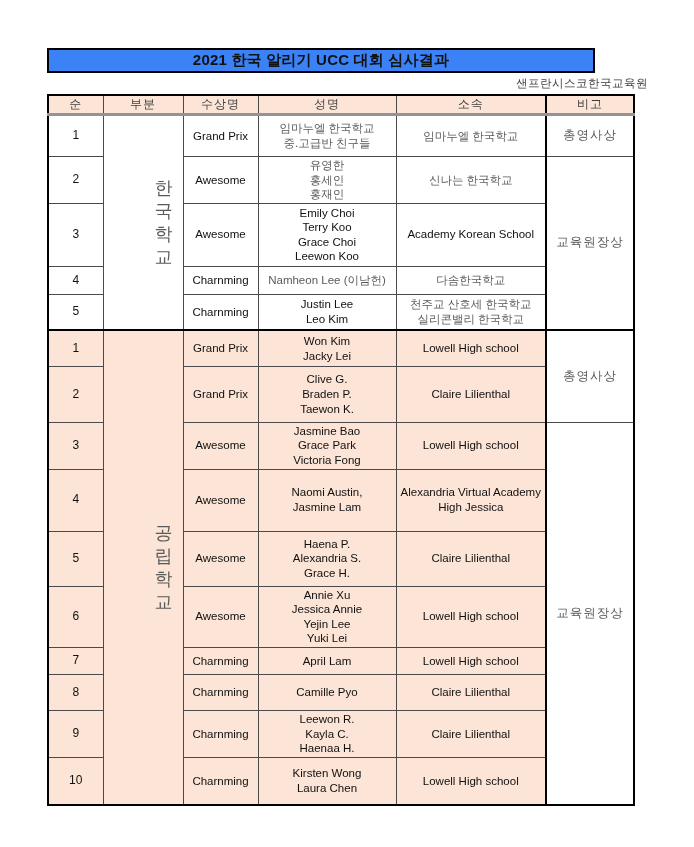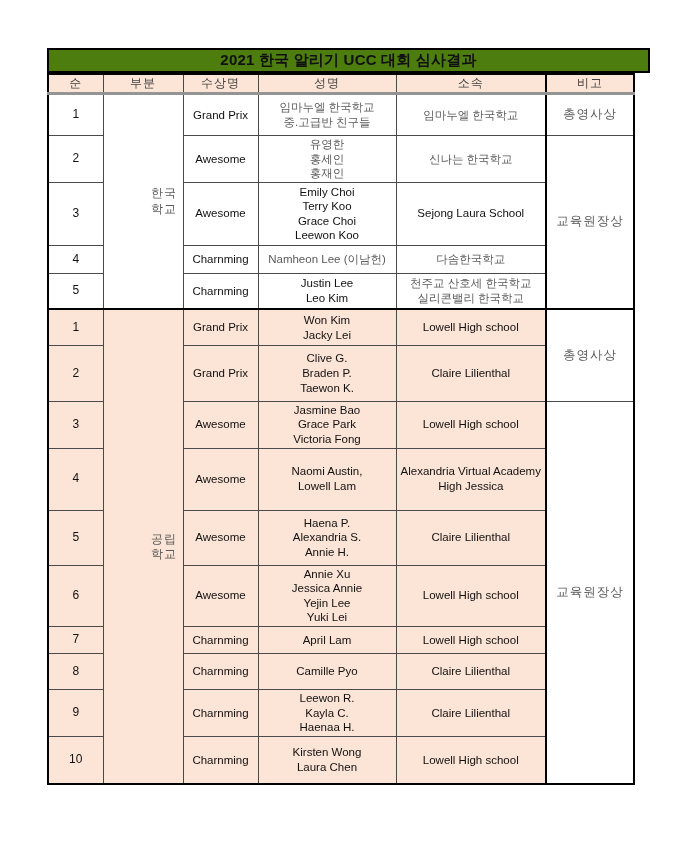--- a/index.html
+++ b/index.html
@@ -6,22 +6,22 @@
   html, body { background: #ffffff; }
   body {
     width: 694px; height: 847px;
     font-family: "Liberation Sans", "DejaVu Sans", sans-serif;
     color: #222;
     position: relative;
   }
   .page { position: absolute; left: 47px; top: 48px; width: 601px; }
 
   .title-banner {
-    width: 603px; height: 25px;
-    background: #4d7c0f;
+    width: 548px; height: 25px;
+    background: #3b82f6;
     border: 2px solid #000;
     display: flex; align-items: center; justify-content: center;
     font-size: 15px; font-weight: bold; color: #111;
     letter-spacing: 0.2px;
   }
   .org-subtitle {
     width: 601px; text-align: right;
     font-size: 11.5px; color: #3c3c3c;
     margin-top: 3px; margin-bottom: 3px;
     letter-spacing: 0.5px;
@@ -55,38 +55,39 @@
     border: 1px solid #4a4a4a;
     text-align: center; vertical-align: middle;
     font-size: 11.5px; color: #111;
     padding: 1px 2px;
     line-height: 1.27;
     overflow: hidden;
   }
   tr.sec2 td { background: #fce4d6; }
   tr.sec-first td { border-top: 2px solid #000; }
   td.col-no { font-size: 12px; }
-  td.col-cat { font-size: 12px; letter-spacing: 1px; padding-left: 44px; }
+  td.col-cat { font-size: 18px; letter-spacing: 1px; padding-left: 44px; }
   td.col-remark {
     background: #ffffff !important;
     border-left: 2px solid #000;
     font-size: 12.5px; letter-spacing: 1px;
   }
   .ko { color: #5a5a5a; }
   td .line { display: block; }
 </style>
 </head>
 <body>
 
 <div class="page">
 
   <div class="title-banner">
     <span>2021 한국 알리기 UCC 대회 심사결과</span>
   </div>
 
+  <div class="org-subtitle">샌프란시스코한국교육원</div>
 
   <table class="results">
     <colgroup>
       <col class="c-no">
         <col class="c-cat">
         <col class="c-award">
       <col class="c-names">
         <col class="c-aff">
         <col class="c-remark">
     </colgroup>
@@ -130,21 +131,21 @@
         <tr style="height: 63px;">
           <td class="col-no">3</td>
           <td class="col-award">Awesome</td>
           <td class="col-names">
             <span class="line">Emily Choi</span>
             <span class="line">Terry Koo</span>
             <span class="line">Grace Choi</span>
             <span class="line">Leewon Koo</span>
           </td>
           <td class="col-aff">
-            <span class="line">Sejong Laura School</span>
+            <span class="line">Academy Korean School</span>
           </td>
         </tr>
         <tr style="height: 28px;">
           <td class="col-no">4</td>
           <td class="col-award">Charnming</td>
           <td class="col-names">
             <span class="line ko">Namheon Lee (이남헌)</span>
           </td>
           <td class="col-aff">
             <span class="line ko">다솜한국학교</span>
@@ -198,34 +199,34 @@
           <td class="col-aff">
             <span class="line">Lowell High school</span>
           </td>
           <td class="col-remark ko" rowspan="8">교육원장상</td>
         </tr>
         <tr class="sec2" style="height: 62px;">
           <td class="col-no">4</td>
           <td class="col-award">Awesome</td>
           <td class="col-names">
             <span class="line">Naomi Austin,</span>
-            <span class="line">Lowell Lam</span>
+            <span class="line">Jasmine Lam</span>
           </td>
           <td class="col-aff">
             <span class="line">Alexandria Virtual Academy</span>
             <span class="line">High Jessica</span>
           </td>
         </tr>
         <tr class="sec2" style="height: 55px;">
           <td class="col-no">5</td>
           <td class="col-award">Awesome</td>
           <td class="col-names">
             <span class="line">Haena P.</span>
             <span class="line">Alexandria S.</span>
-            <span class="line">Annie H.</span>
+            <span class="line">Grace H.</span>
           </td>
           <td class="col-aff">
             <span class="line">Claire Lilienthal</span>
           </td>
         </tr>
         <tr class="sec2" style="height: 57px;">
           <td class="col-no">6</td>
           <td class="col-award">Awesome</td>
           <td class="col-names">
             <span class="line">Annie Xu</span>

